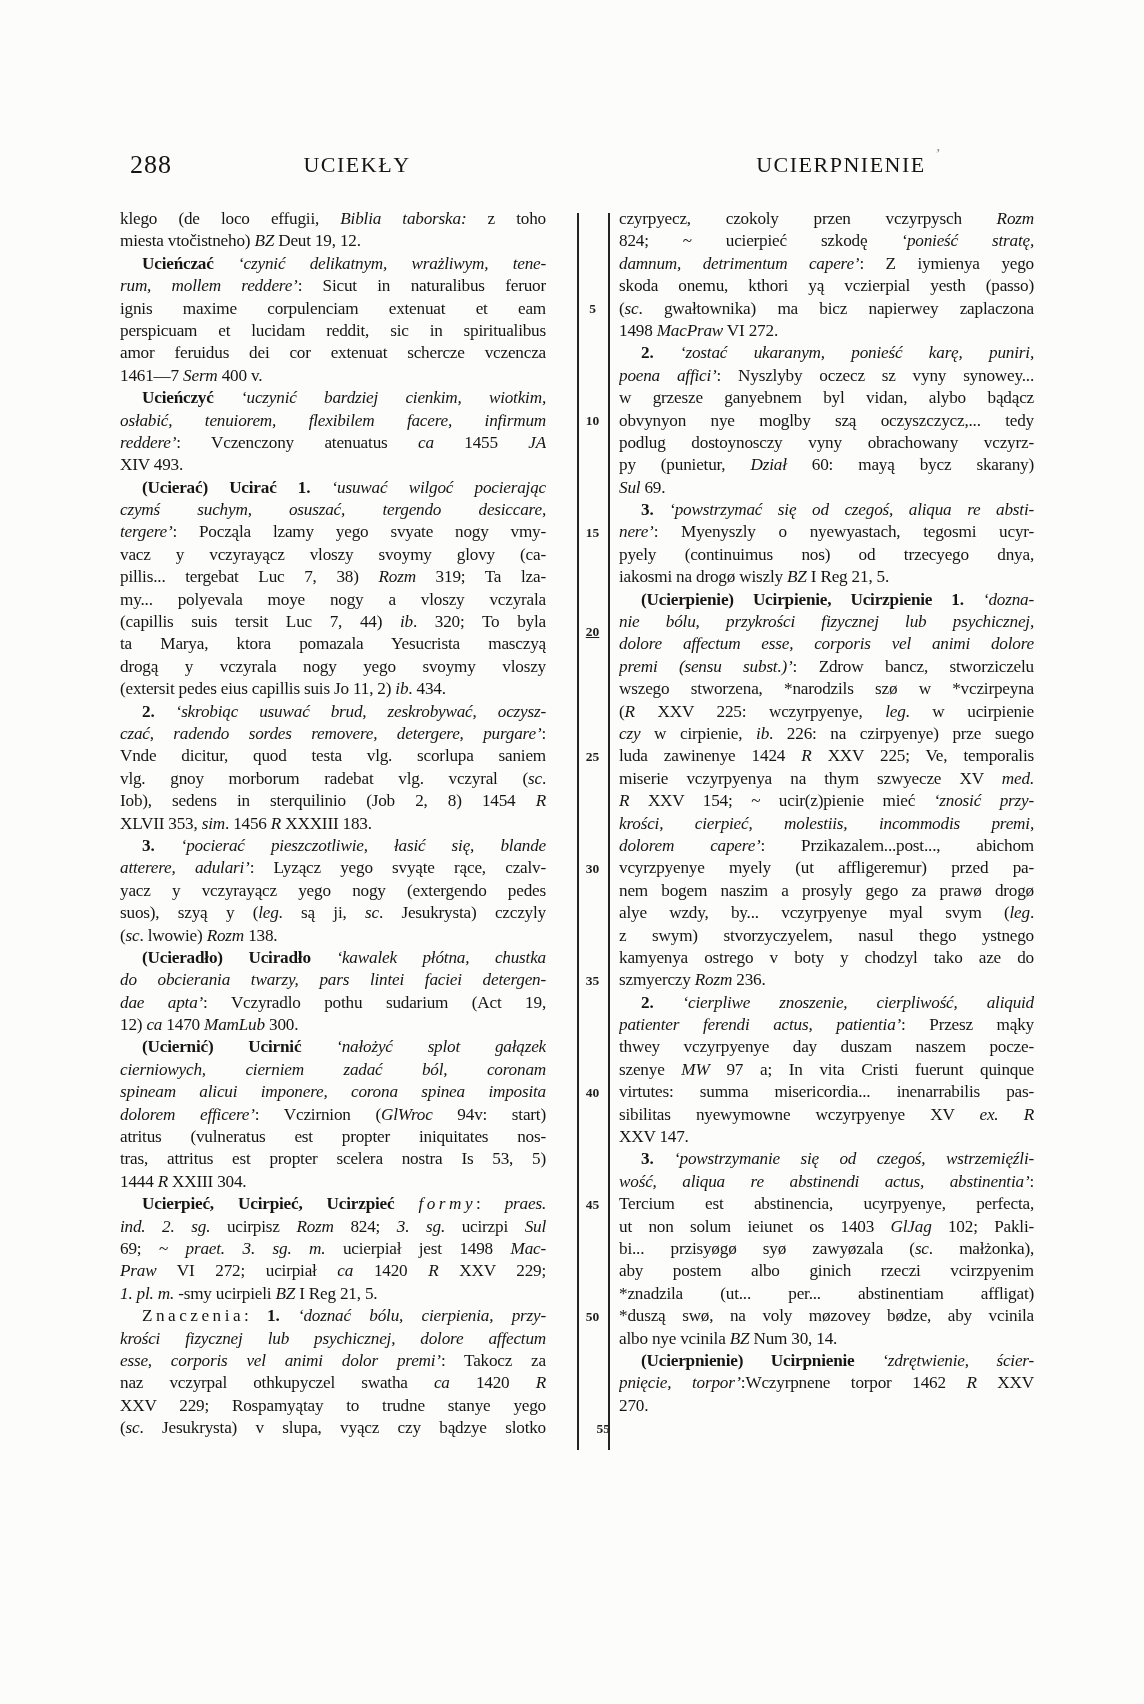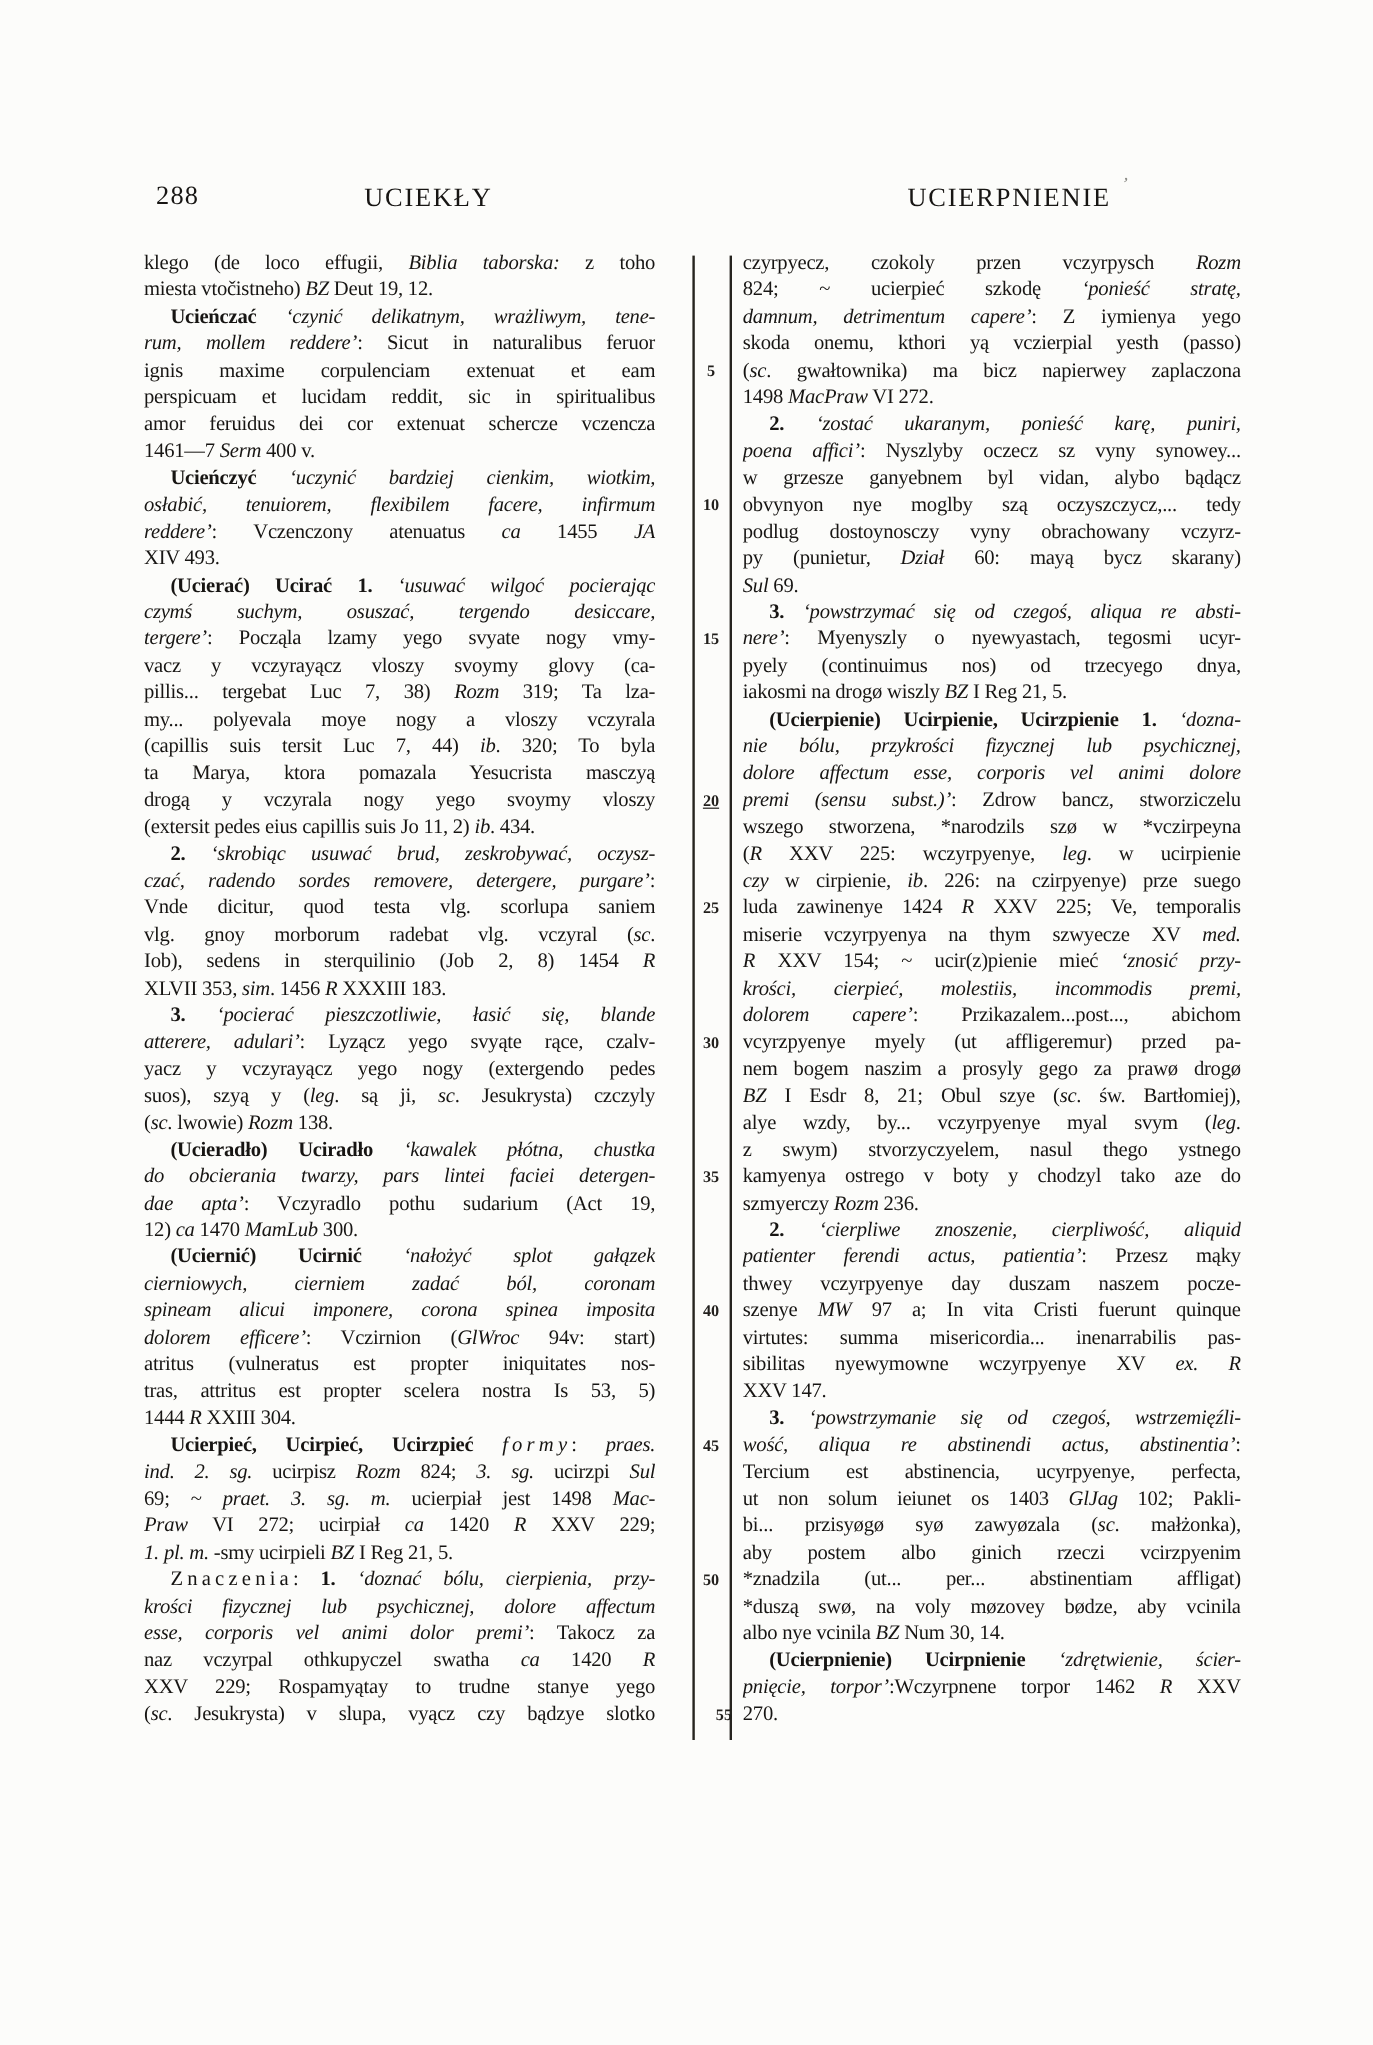--- a/index.html
+++ b/index.html
@@ -6,21 +6,21 @@
   .page{
     position:relative;
     width:1144px;height:1704px;
     background:#fcfcfa;
     font-family:"Liberation Serif","DejaVu Serif",serif;
     color:#171513;
     overflow:hidden;
   }
   .pagenum{
     position:absolute;left:130px;top:150px;
-    font-size:22px;letter-spacing:1px;
+    font-size:26px;letter-spacing:1px;
   }
   .runhead{
     position:absolute;top:152px;
     font-size:22px;letter-spacing:1.5px;
     white-space:nowrap;
     transform:translateX(-50%);
   }
   .runhead.left{left:357px;}
   .runhead.right{left:841px;}
   .rule{
@@ -61,21 +61,21 @@
 <div class="page">
   <div class="pagenum">288</div>
   <div class="runhead left">UCIEKŁY</div>
   <div class="runhead right">UCIERPNIENIE</div>
   <div class="rule rule-a"></div>
   <div class="rule rule-b"></div>
   <div class="gutter">
       <div class="gutter-num" style="top: 89.6px;">5</div>
       <div class="gutter-num" style="top: 201.6px;">10</div>
       <div class="gutter-num" style="top: 313.6px;">15</div>
-      <div class="gutter-num" style="top: 449px; text-decoration: underline;">20</div>
+      <div class="gutter-num" style="top: 413px; text-decoration: underline;">20</div>
       <div class="gutter-num" style="top: 537.6px;">25</div>
       <div class="gutter-num" style="top: 649.6px;">30</div>
       <div class="gutter-num" style="top: 761.6px;">35</div>
       <div class="gutter-num" style="top: 873.6px;">40</div>
       <div class="gutter-num" style="top: 985.6px; font-family: Liberation Serif, serif;">45</div>
       <div class="gutter-num" style="top: 1097.6px;">50</div>
       <div class="gutter-num" style="top: 1209.6px; text-align: right;">55</div>
     </div>
   <div class="col col-left">
       <div class="line just"><span class="sr">klego (de loco effugii, </span><span class="si">Biblia taborska:</span><span class="sr"> z toho</span></div>
@@ -159,21 +159,20 @@
       <div class="line just"><span class="sr">wszego stworzena, *narodzils szø w *vczirpeyna</span></div>
       <div class="line just"><span class="sr">(</span><span class="si">R</span><span class="sr"> XXV 225: wczyrpyenye, </span><span class="si">leg</span><span class="sr">. w ucirpienie</span></div>
       <div class="line just"><span class="si">czy</span><span class="sr"> w cirpienie, </span><span class="si">ib</span><span class="sr">. 226: na czirpyenye) prze suego</span></div>
       <div class="line just"><span class="sr">luda zawinenye 1424 </span><span class="si">R</span><span class="sr"> XXV 225; Ve, temporalis</span></div>
       <div class="line just"><span class="sr">miserie vczyrpyenya na thym szwyecze XV </span><span class="si">med.</span></div>
       <div class="line just"><span class="si">R</span><span class="sr"> XXV 154; ~ ucir(z)pienie mieć </span><span class="si">‘znosić przy-</span></div>
       <div class="line just"><span class="si">krości, cierpieć, molestiis, incommodis premi,</span></div>
       <div class="line just"><span class="si">dolorem capere’</span><span class="sr">: Przikazalem...post..., abichom</span></div>
       <div class="line just"><span class="sr">vcyrzpyenye myely (ut affligeremur) przed pa-</span></div>
       <div class="line just"><span class="sr">nem bogem naszim a prosyly gego za prawø drogø</span></div>
-      <div class="line just"><span class="si">BZ</span><span class="sr"> I Esdr 8, 21; Obul szye (</span><span class="si">sc</span><span class="sr">. św. Bartłomiej),</span></div>
       <div class="line just"><span class="sr">alye wzdy, by... vczyrpyenye myal svym (</span><span class="si">leg</span><span class="sr">.</span></div>
       <div class="line just"><span class="sr">z swym) stvorzyczyelem, nasul thego ystnego</span></div>
       <div class="line just"><span class="sr">kamyenya ostrego v boty y chodzyl tako aze do</span></div>
       <div class="line"><span class="sr">szmyerczy </span><span class="si">Rozm</span><span class="sr"> 236.</span></div>
       <div class="line ind just"><span class="sb">2. </span><span class="si">‘cierpliwe znoszenie, cierpliwość, aliquid</span></div>
       <div class="line just"><span class="si">patienter ferendi actus, patientia’</span><span class="sr">: Przesz mąky</span></div>
       <div class="line just"><span class="sr">thwey vczyrpyenye day duszam naszem pocze-</span></div>
       <div class="line just"><span class="sr">szenye </span><span class="si">MW</span><span class="sr"> 97 a; In vita Cristi fuerunt quinque</span></div>
       <div class="line just"><span class="sr">virtutes: summa misericordia... inenarrabilis pas-</span></div>
       <div class="line just"><span class="sr">sibilitas nyewymowne wczyrpyenye XV </span><span class="si">ex. R</span></div>

